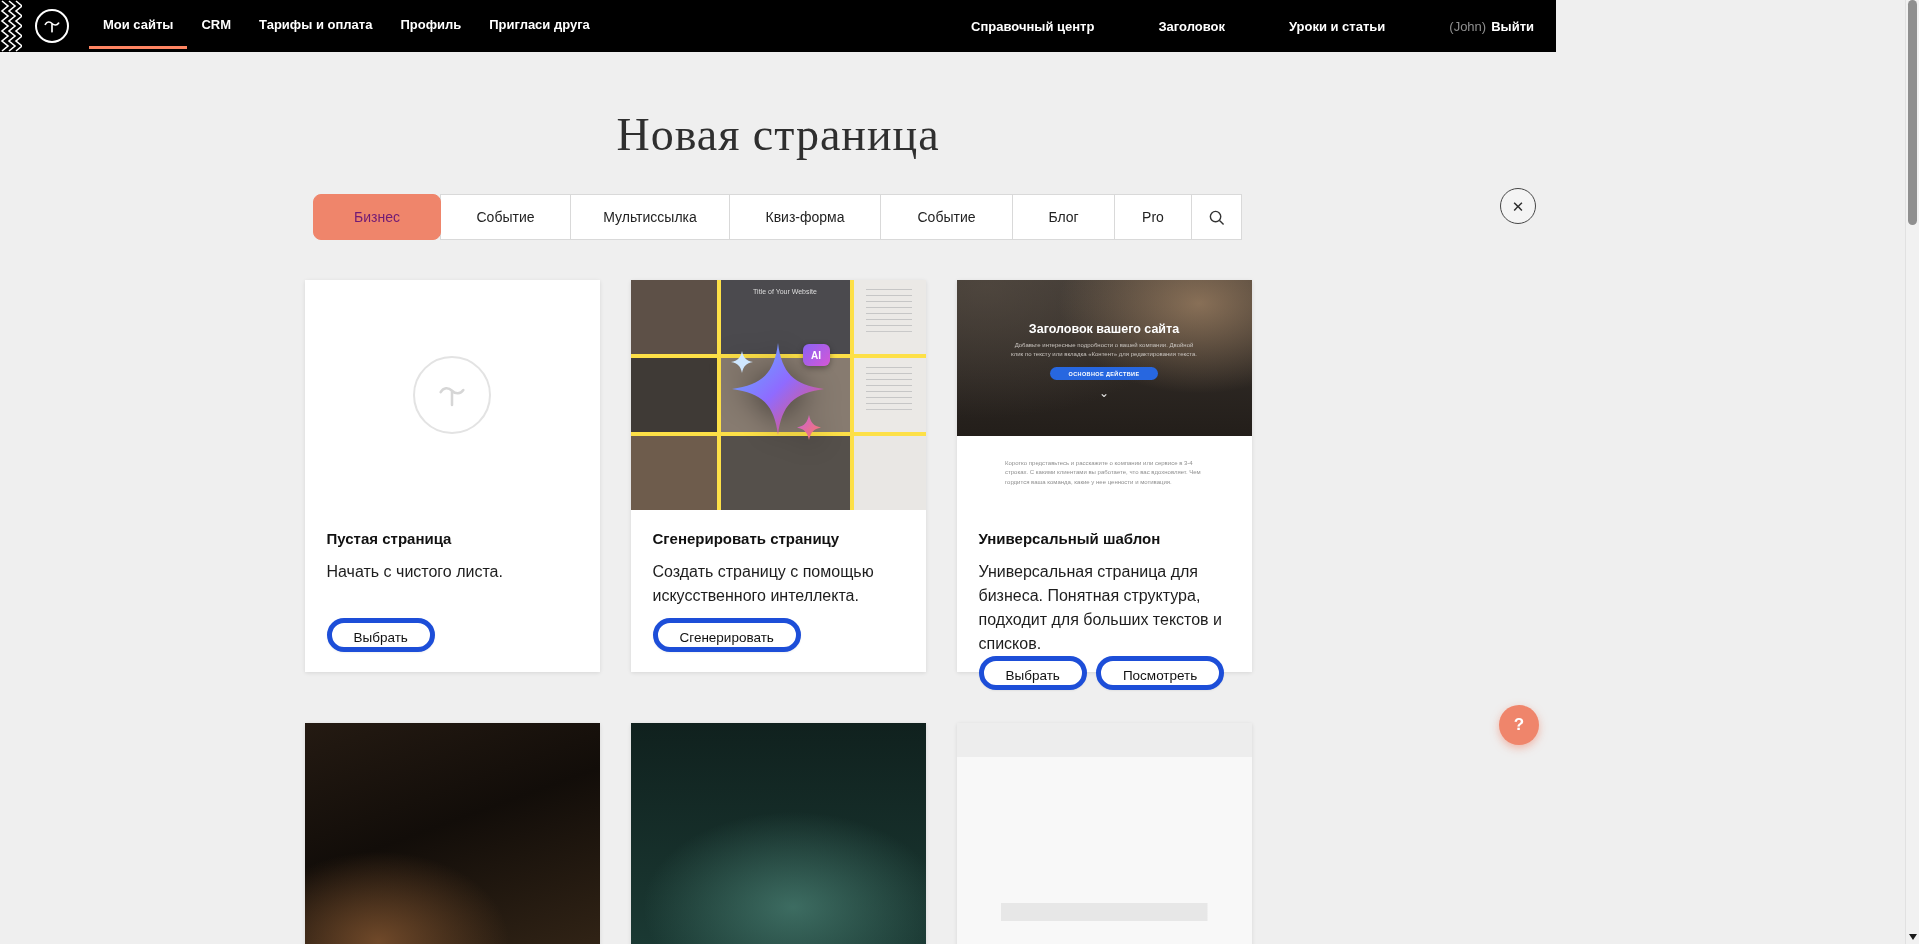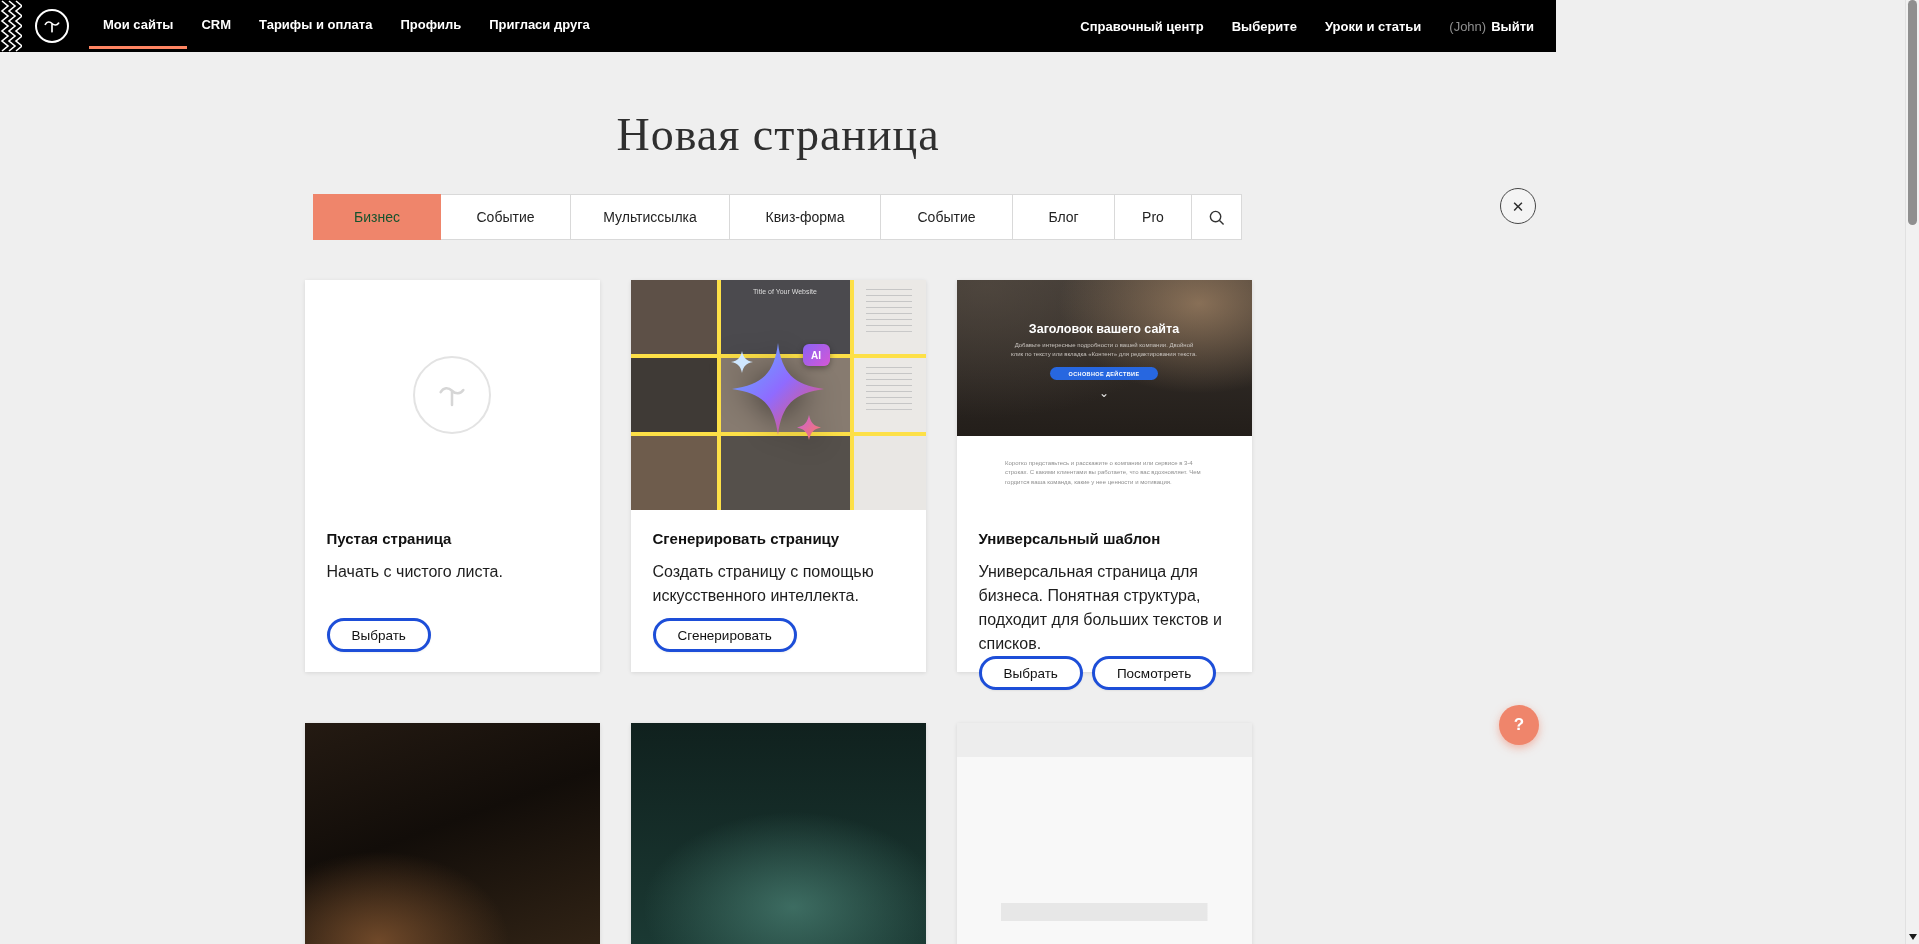--- a/index.html
+++ b/index.html
@@ -17,21 +17,21 @@
     height:52px; background: var(--topbar-bg, #000);
     display:flex; align-items:center; padding-right:22px;
   }
   .zigzag { width:22px; height:52px; flex:none; overflow:hidden; }
   .logo {
     margin-left:13px; width:34px; height:34px; flex:none;
     border:2px solid #fff; border-radius:50%;
     display:flex; align-items:center; justify-content:center; cursor:pointer;
   }
   .nav-left { display:flex; height:52px; margin-left:20px; }
-  .nav-right { display:flex; height:52px; margin-left:auto; align-items:center; }
+  .nav-right { display:flex; height:52px; margin-left:auto; align-items:center;gap:36px; }
   .nav-item {
     display:flex; align-items:center; padding:0 14px; height:49px;
     color:#fff; font-size:13px; font-weight:bold; cursor:pointer;
     position:relative; white-space:nowrap; text-decoration:none;
   }
   .nav-item.active::after {
     content:""; position:absolute; left:0; right:0; bottom:0; height:3px;
     background: var(--accent, #ff8562);
   }
   .user-link { display:flex; align-items:center; padding:0 0 0 14px; }
@@ -57,41 +57,41 @@
 
   
   .tabs { margin-top:33px; display:flex; justify-content:center; }
   .tab {
     height:46px; background:#fff; border:1px solid #d9d9d9; margin-left:-1px;
     font-family:"Liberation Sans", sans-serif; font-size:14px; color:#222;
     display:flex; align-items:center; justify-content:center; cursor:pointer;
   }
   .tab.active {
     background: var(--active-tab-bg, #ef856b); border-color: var(--active-tab-bg, #ef856b);
-    color:#14532d; position:relative; z-index:2;
+    color:#701a75; position:relative; z-index:2;border-radius:8px;
   }
   .tab-search { width:51px; }
 
   
   .grid {
     width:947px; margin:40px auto 0;
     display:grid; grid-template-columns:repeat(3,295px); gap:31px; justify-content:center;
   }
   .grid-row2 { margin-top:51px; }
   .card {
     background:#fff; height:392px; display:flex; flex-direction:column;
     box-shadow:0 1px 4px rgba(0,0,0,.10);
   }
   .preview { height:230px; position:relative; overflow:hidden; flex:none; cursor:pointer; }
   .card-body { padding:20px 22px 0; }
   .card-title { font-size:15px; font-weight:bold; color:#111; }
   .card-desc { margin-top:13px; font-size:16px; line-height:1.5; color:#1d1d1d; }
   .card-actions { margin-top:auto; padding:0 22px 20px; display:flex; gap:9px; }
   .pill {
-    height:34px; padding:7px 22px; border-radius:17px; border:3px solid #1d4ed8;
+    height:34px; padding:7px 22px; border-radius:17px; border:5px solid #1d4ed8;
     background:#fff; font-family:"Liberation Sans", sans-serif; font-size:13.5px;
     color:#111; cursor:pointer; box-shadow:0 1px 2px rgba(0,0,0,.06); white-space:nowrap;
   }
 
   
   .preview-blank { background:#fff; display:flex; align-items:center; justify-content:center; }
   .watermark {
     width:78px; height:78px; border:2px solid #e3e3e3; border-radius:50%;
     display:flex; align-items:center; justify-content:center;
   }
@@ -201,21 +201,21 @@
     </div>
     <nav class="nav-left">
       <a class="nav-item active">Мои сайты</a>
       <a class="nav-item">CRM</a>
       <a class="nav-item">Тарифы и оплата</a>
       <a class="nav-item">Профиль</a>
       <a class="nav-item">Пригласи друга</a>
     </nav>
     <nav class="nav-right">
       <a class="nav-item">Справочный центр</a>
-      <a class="nav-item">Выберите</a>
+      <a class="nav-item">Заголовок</a>
       <a class="nav-item">Уроки и статьи</a>
       <a class="user-link">
         <span class="user-name">(John)</span>
         <span class="logout-label">Выйти</span>
       </a>
     </nav>
   </header>
 
   <main class="content">
     <button class="close-btn">

